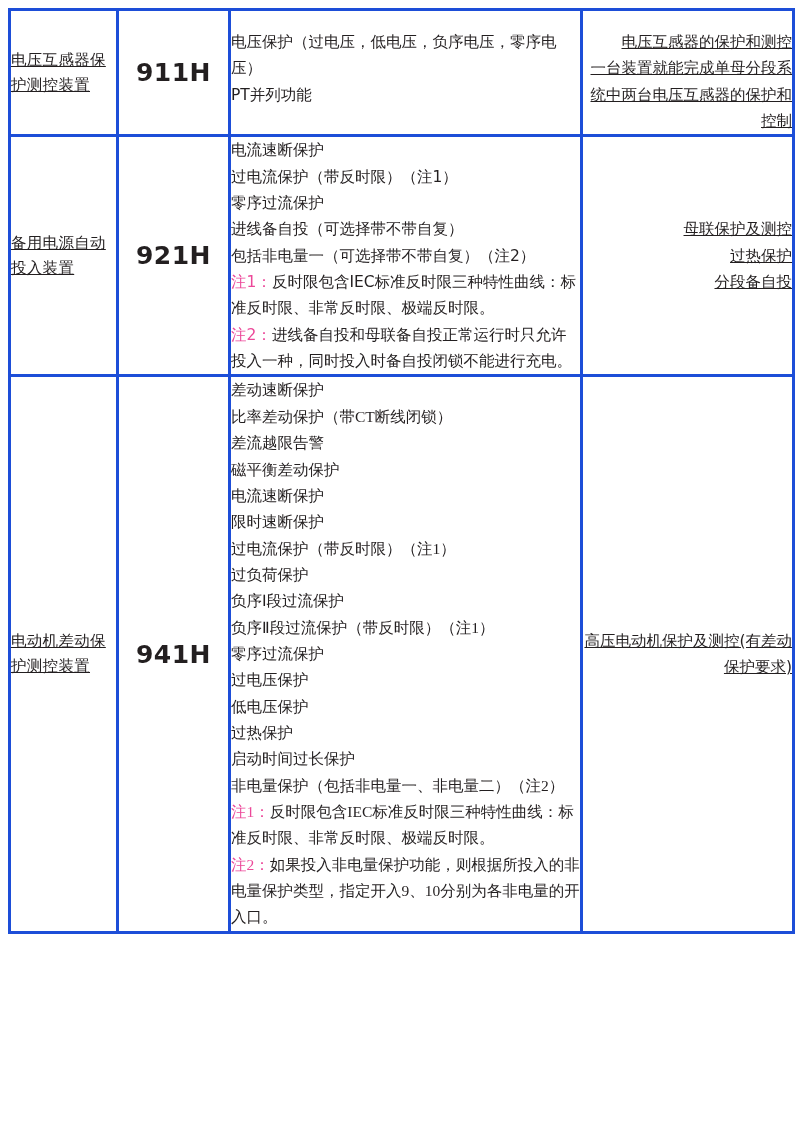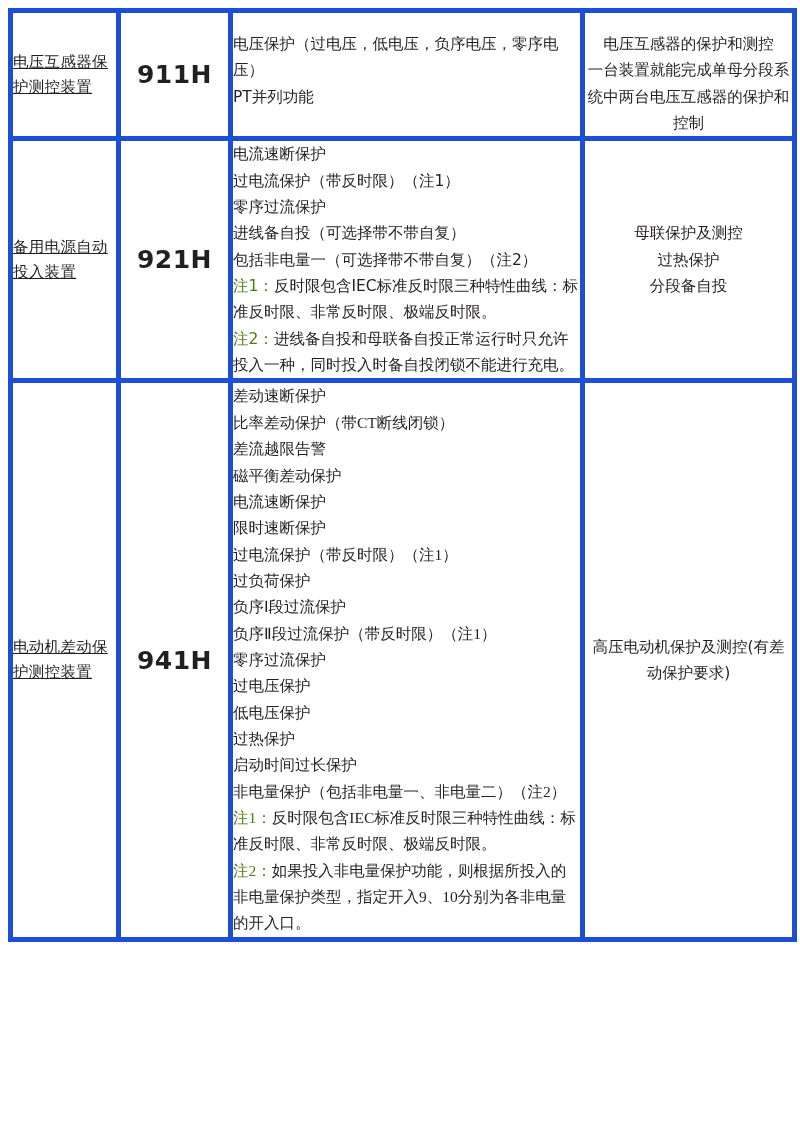--- a/index.html
+++ b/index.html
@@ -21,21 +21,21 @@
     position: relative;
     padding: 8px 8px 0 8px;
   }
   table.spec {
     width: 784px;
     border-collapse: collapse;
     table-layout: fixed;
     border: 1px solid #6f6f6f;
   }
   table.spec td {
-    border: 5px solid #1d4ed8;
+    border: 3px solid #1d4ed8;
     vertical-align: middle;
     padding: 0;
   }
   
   col.c-name  { width: 108px; }
   col.c-model { width: 112px; }
   col.c-func  { width: 352px; }
   col.c-app   { width: 212px; }
 
   .cell-name {
@@ -54,30 +54,31 @@
     font-family: "DejaVu Sans", "Liberation Sans", sans-serif;
   }
   .cell-func {
     text-align: left;
     padding: 12px 14px 12px 14px;
     font-size: 15.5px;
     line-height: 1.70;
     vertical-align: top;
   }
   .cell-app {
-    text-align: center;
+    text-align: right;
     padding: 12px 10px 12px 14px;
     font-size: 15.5px;
     line-height: 1.70;
     vertical-align: top;
+    text-decoration: underline;
   }
   .line { display: block; }
   .note-tag { color: #e87722; }
   .note-para { display: block; }
-  .note-para .note-tag { color: #4d7c0f; }
+  .note-para .note-tag { color: #ec4899; }
   .func-row1 .cell-func,
   .func-row1 .cell-app { padding-top: 18px; }
   .row-911 .cell-func { vertical-align: top; }
   .row-911 .cell-app  { vertical-align: top; }
   .row-921 .cell-func { vertical-align: top; }
   .row-941 .cell-func { vertical-align: top; font-family: Liberation Serif, serif; }
 </style>
 </head>
 <body>
 

